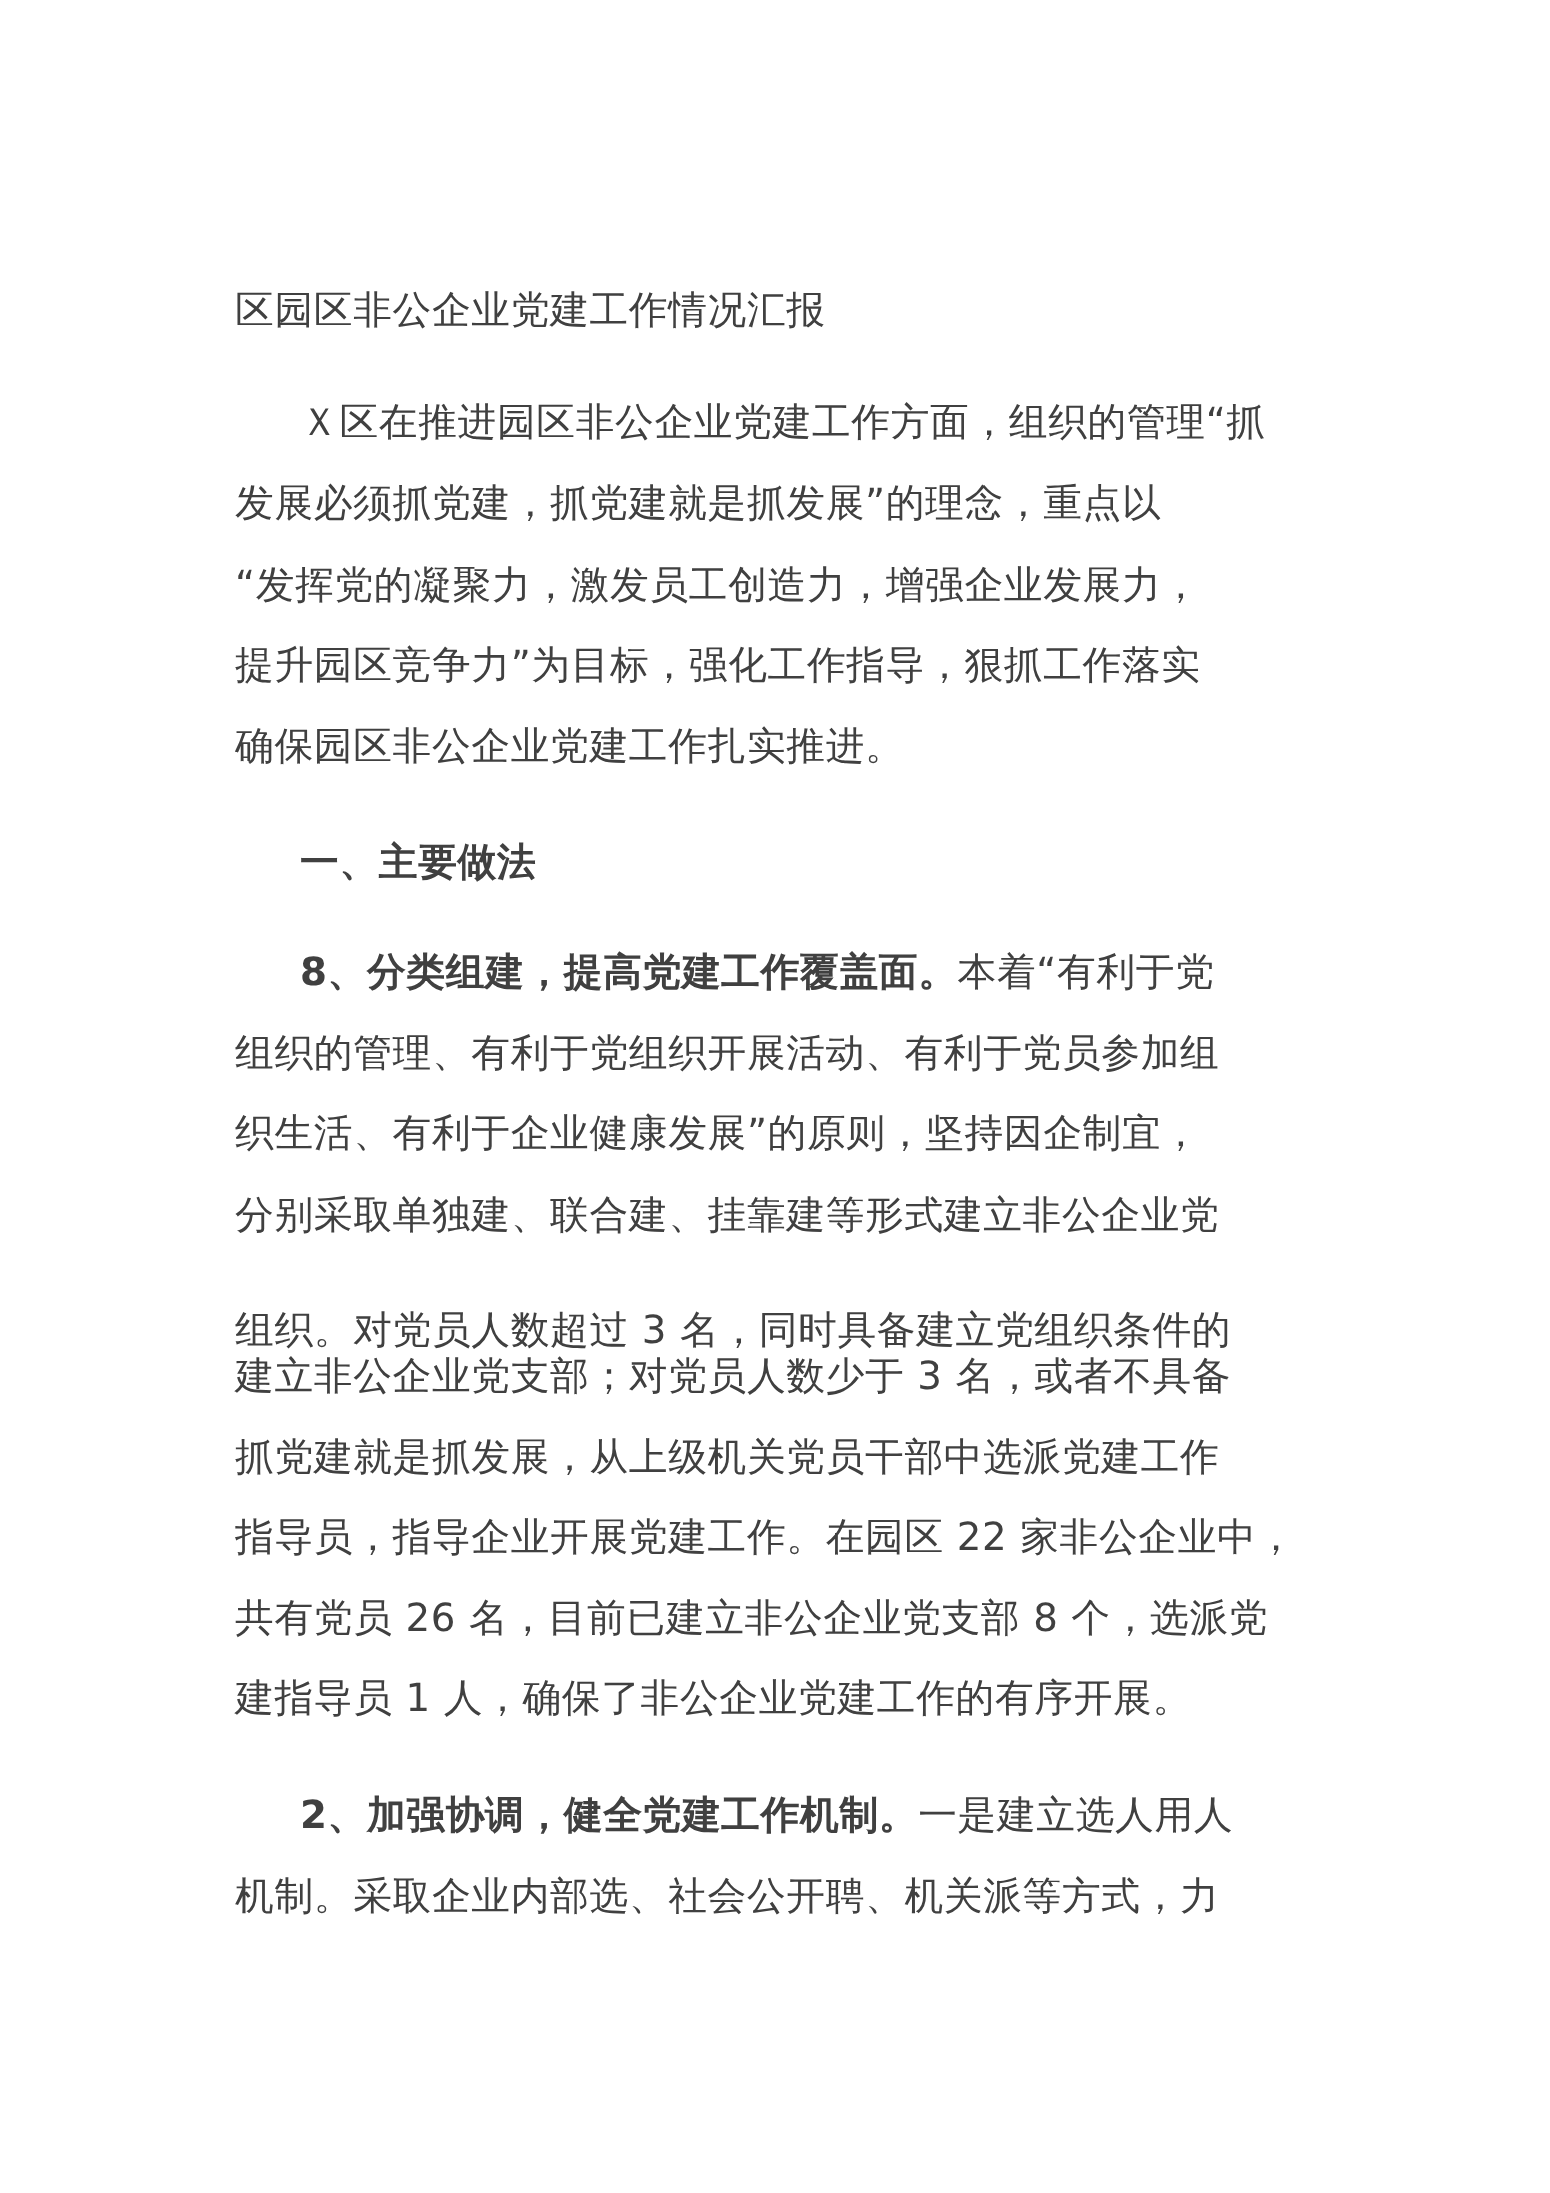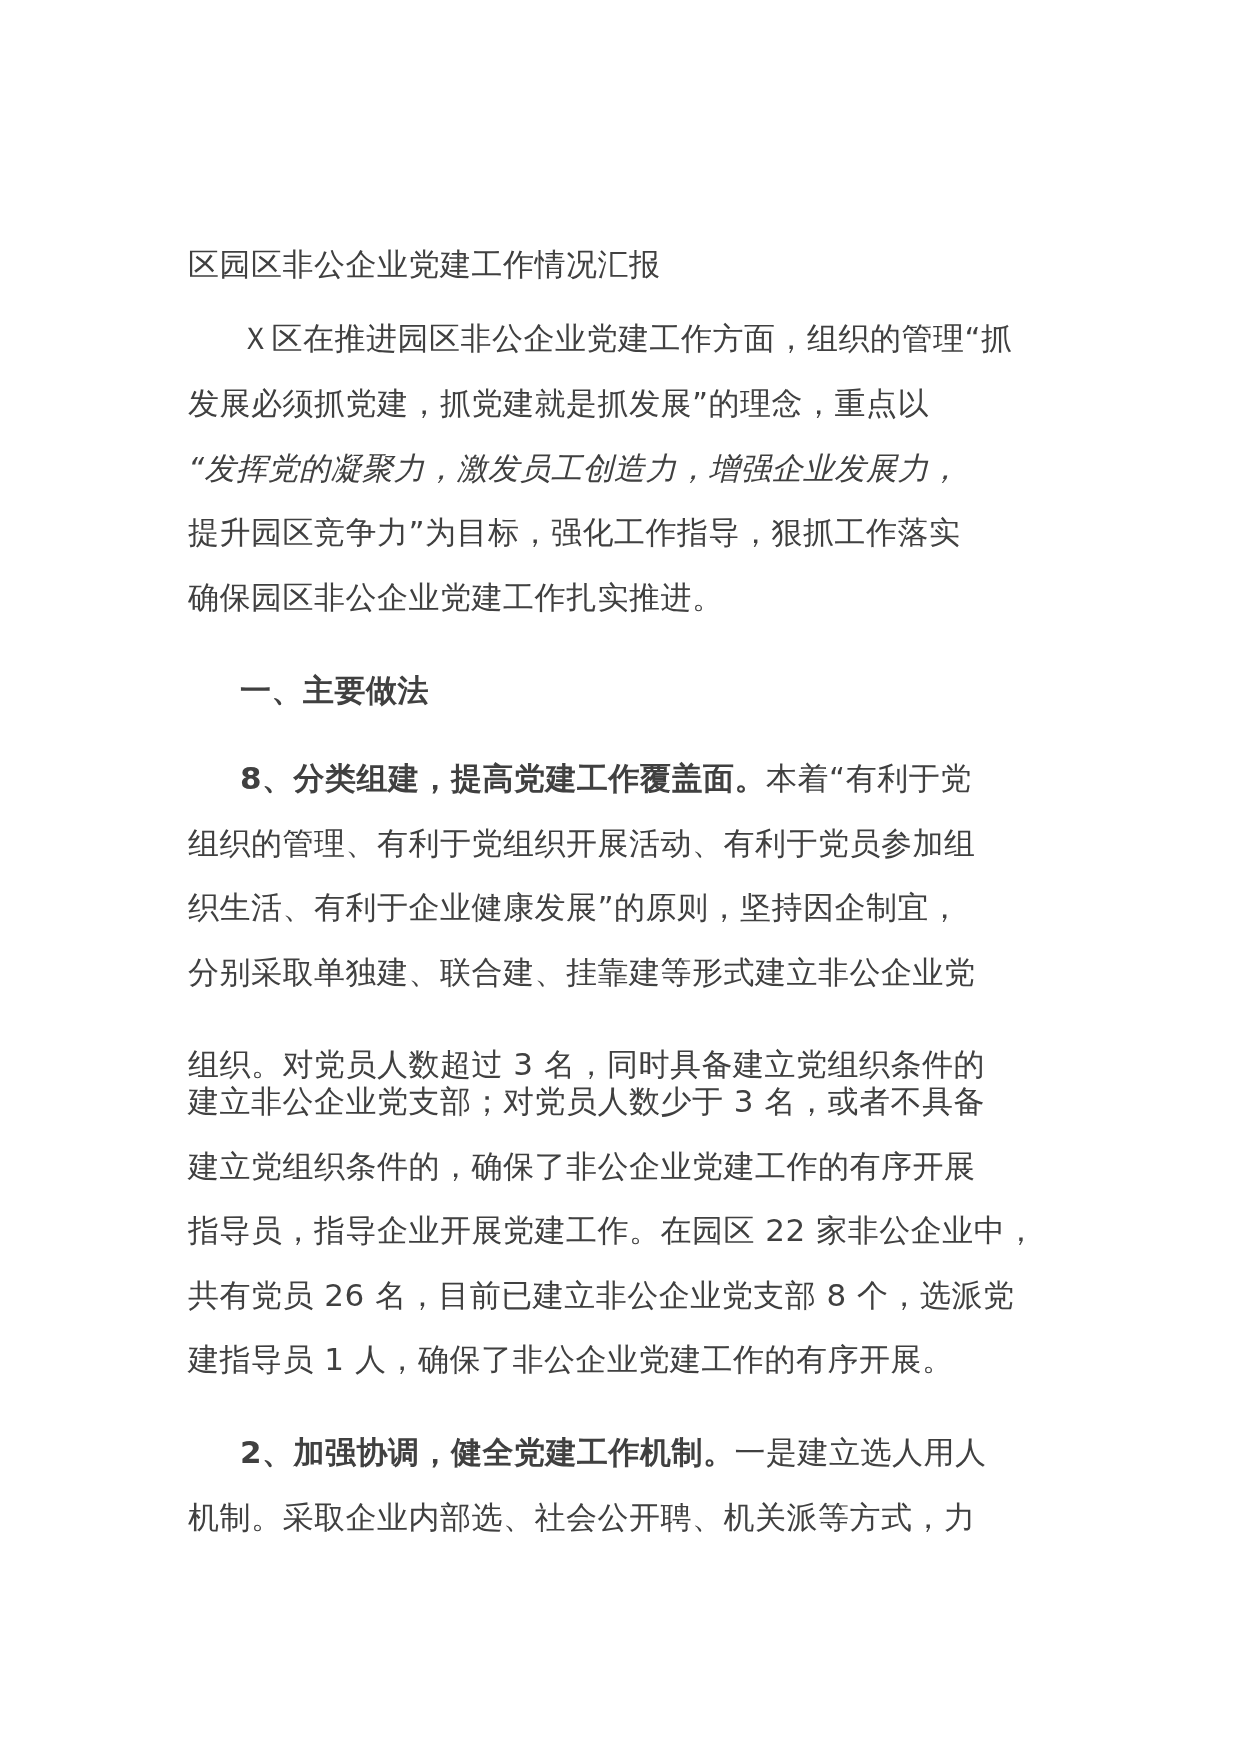--- a/index.html
+++ b/index.html
@@ -32,39 +32,39 @@
   }
   .indent { padding-left: 52px; }
   .bold { font-weight: bold; }
   .title { color: #404040; }
 </style>
 </head>
 <body>
 
 <div class="page">
 
-  <div class="line title" style="top:244px;">区园区非公企业党建工作情况汇报</div>
+  <div class="line title" style="top:228px;">区园区非公企业党建工作情况汇报</div>
 
   <div class="line indent" style="top:318px;">Ｘ区在推进园区非公企业党建工作方面，组织的管理“抓</div>
   <div class="line" style="top:383px;">发展必须抓党建，抓党建就是抓发展”的理念，重点以</div>
-  <div class="line" style="top:448px;font-style:italic;">“发挥党的凝聚力，激发员工创造力，增强企业发展力，</div>
+  <div class="line" style="top:448px;">“发挥党的凝聚力，激发员工创造力，增强企业发展力，</div>
   <div class="line" style="top:512px;">提升园区竞争力”为目标，强化工作指导，狠抓工作落实</div>
   <div class="line" style="top:577px;">确保园区非公企业党建工作扎实推进。</div>
 
   <div class="line indent bold" style="top:670px;">一、主要做法</div>
 
   <div class="line indent" style="top:758px;">
     <span class="bold">8、分类组建，提高党建工作覆盖面。</span><span>本着“有利于党</span>
   </div>
   <div class="line" style="top:823px;">组织的管理、有利于党组织开展活动、有利于党员参加组</div>
   <div class="line" style="top:887px;">织生活、有利于企业健康发展”的原则，坚持因企制宜，</div>
   <div class="line" style="top:952px;">分别采取单独建、联合建、挂靠建等形式建立非公企业党</div>
   <div class="line" style="top:1044px;">组织。对党员人数超过 3 名，同时具备建立党组织条件的</div>
   <div class="line" style="top:1081px;">建立非公企业党支部；对党员人数少于 3 名，或者不具备</div>
-  <div class="line" style="top:1146px;">建立党组织条件的，确保了非公企业党建工作的有序开展</div>
+  <div class="line" style="top:1146px;">抓党建就是抓发展，从上级机关党员干部中选派党建工作</div>
   <div class="line" style="top:1210px;">指导员，指导企业开展党建工作。在园区 22 家非公企业中，</div>
   <div class="line" style="top:1275px;">共有党员 26 名，目前已建立非公企业党支部 8 个，选派党</div>
   <div class="line" style="top:1339px;">建指导员 1 人，确保了非公企业党建工作的有序开展。</div>
 
   <div class="line indent" style="top:1432px;">
     <span class="bold">2、加强协调，健全党建工作机制。</span><span>一是建立选人用人</span>
   </div>
   <div class="line" style="top:1497px;">机制。采取企业内部选、社会公开聘、机关派等方式，力</div>
 
 </div>

